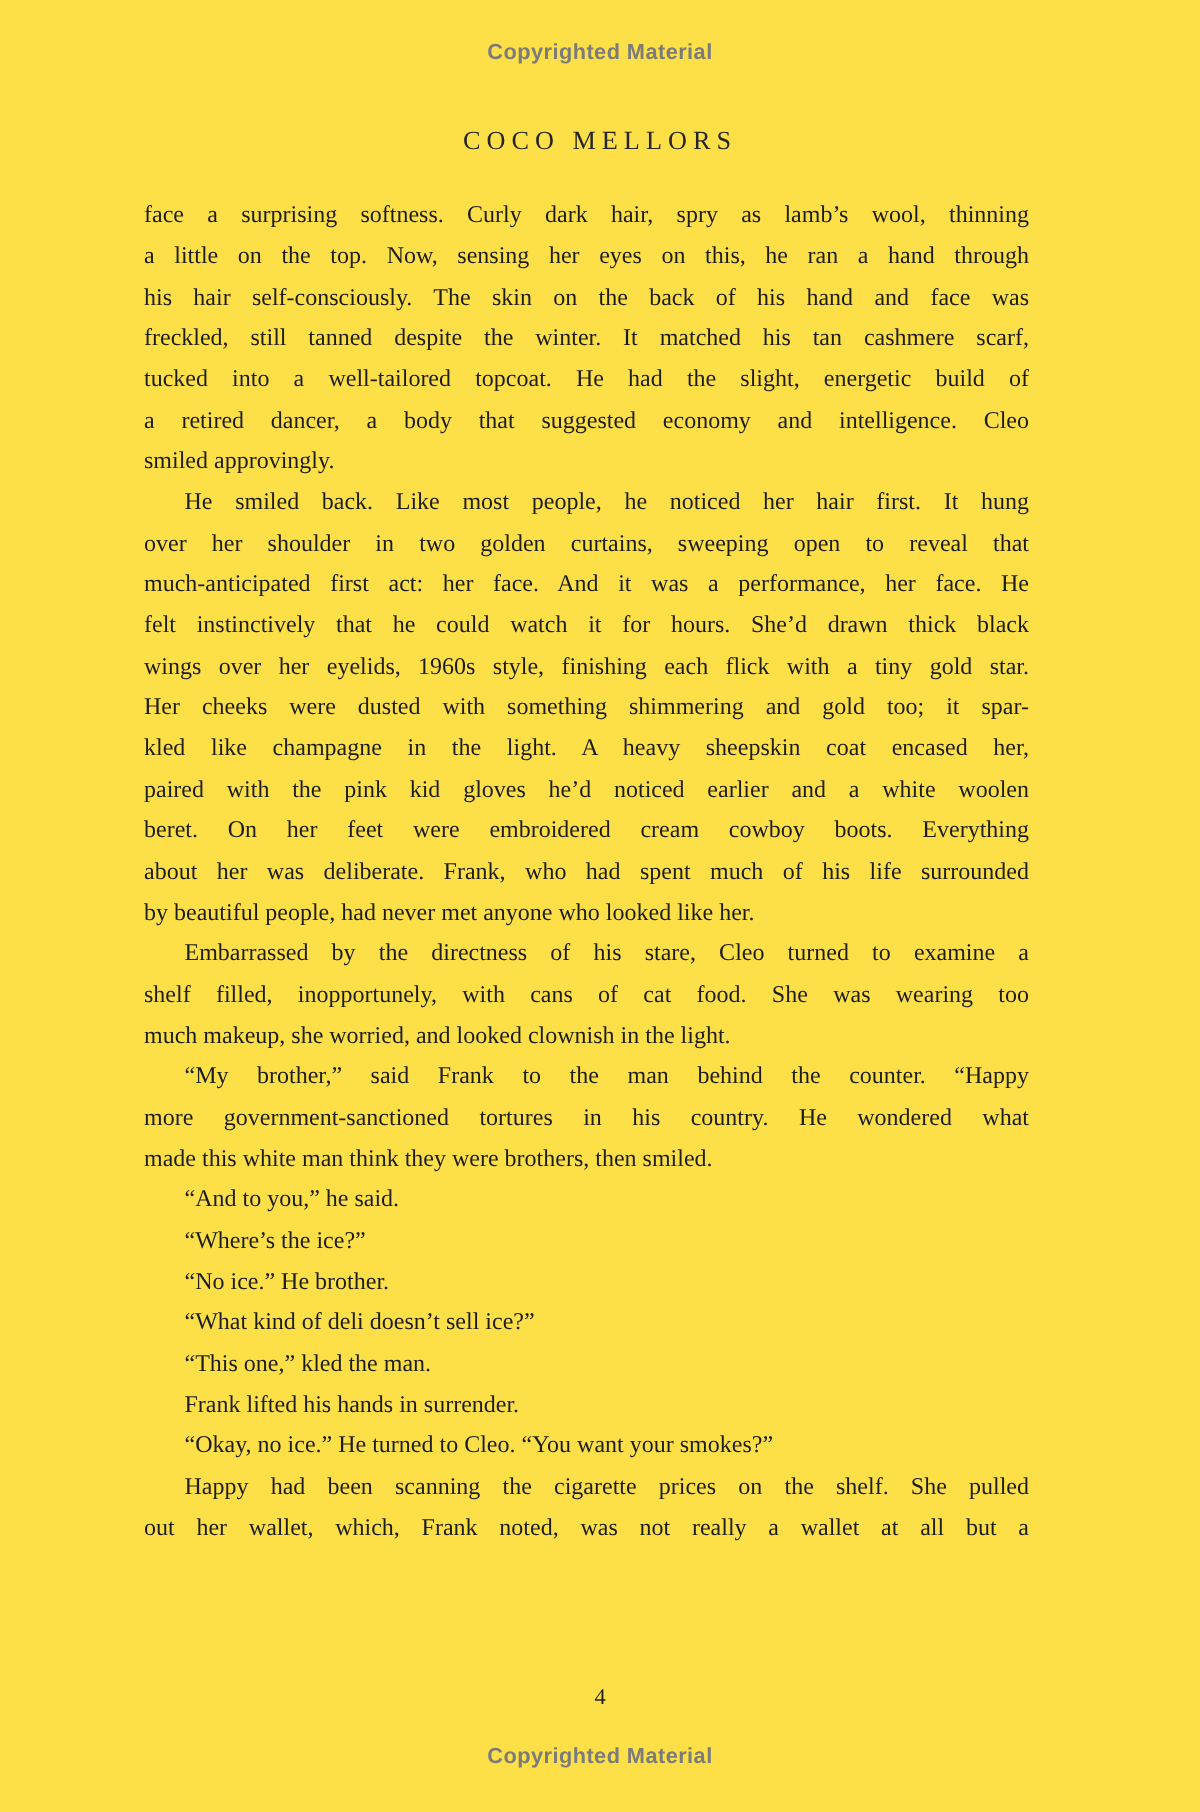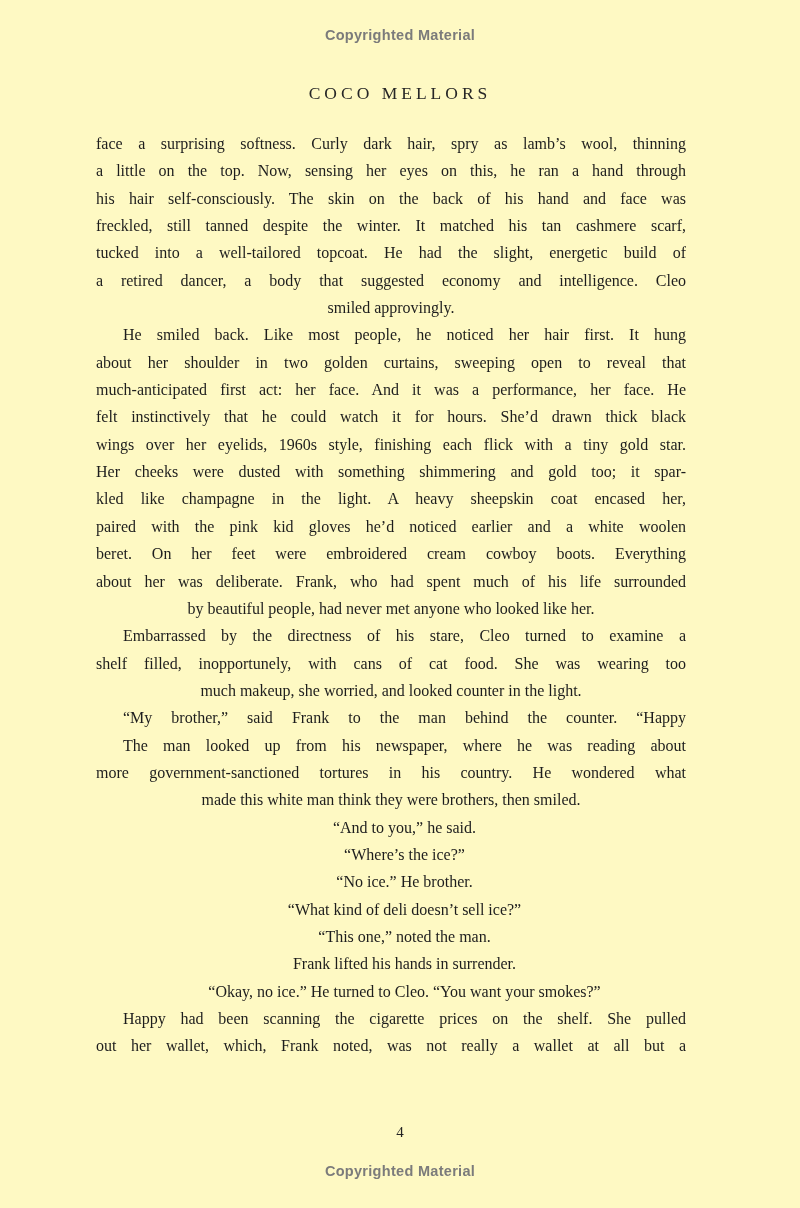--- a/index.html
+++ b/index.html
@@ -1,20 +1,20 @@
 <!DOCTYPE html>
 <html><head>
 <meta charset="utf-8">
 <style>
   html, body { margin: 0; padding: 0; background: #ffffff; }
   .page {
     position: relative;
     width: 800px;
     height: 1208px;
-    background: #fef9c3;
+    background: #fde047;
     overflow: hidden;
     font-family: "Liberation Serif", serif;
   }
   .top-notice, .bottom-notice {
     position: absolute;
     left: 0;
     width: 100%;
     text-align: center;
     font-family: "Liberation Sans", sans-serif;
     font-size: 14.5px;
@@ -41,21 +41,21 @@
     left: 96px;
     width: 590px;
     font-size: 16px;
     color: #1d1d1d;
     line-height: 27.35px;
   }
   .line {
     height: 27.35px;
     overflow: hidden;
     white-space: normal;
-    text-align: center;
+    text-align: left;
   }
   .line.just {
     text-align: justify;
     text-align-last: justify;
   }
   .line.ind { text-indent: 27px; }
   .page-number {
     position: absolute;
     top: 1124px;
     left: 0;
@@ -76,42 +76,41 @@
 
   <div class="text-block">
       <div class="line just">face a surprising softness. Curly dark hair, spry as lamb’s wool, thinning</div>
       <div class="line just">a little on the top. Now, sensing her eyes on this, he ran a hand through</div>
       <div class="line just">his hair self-consciously. The skin on the back of his hand and face was</div>
       <div class="line just">freckled, still tanned despite the winter. It matched his tan cashmere scarf,</div>
       <div class="line just">tucked into a well-tailored topcoat. He had the slight, energetic build of</div>
       <div class="line just">a retired dancer, a body that suggested economy and intelligence. Cleo</div>
       <div class="line">smiled approvingly.</div>
       <div class="line just ind">He smiled back. Like most people, he noticed her hair first. It hung</div>
-      <div class="line just">about her shoulder in two golden curtains, sweeping open to reveal that</div>
+      <div class="line just">over her shoulder in two golden curtains, sweeping open to reveal that</div>
       <div class="line just">much-anticipated first act: her face. And it was a performance, her face. He</div>
       <div class="line just">felt instinctively that he could watch it for hours. She’d drawn thick black</div>
       <div class="line just">wings over her eyelids, 1960s style, finishing each flick with a tiny gold star.</div>
       <div class="line just">Her cheeks were dusted with something shimmering and gold too; it spar-</div>
       <div class="line just">kled like champagne in the light. A heavy sheepskin coat encased her,</div>
       <div class="line just">paired with the pink kid gloves he’d noticed earlier and a white woolen</div>
       <div class="line just">beret. On her feet were embroidered cream cowboy boots. Everything</div>
       <div class="line just">about her was deliberate. Frank, who had spent much of his life surrounded</div>
       <div class="line">by beautiful people, had never met anyone who looked like her.</div>
       <div class="line just ind">Embarrassed by the directness of his stare, Cleo turned to examine a</div>
       <div class="line just">shelf filled, inopportunely, with cans of cat food. She was wearing too</div>
-      <div class="line">much makeup, she worried, and looked counter in the light.</div>
+      <div class="line">much makeup, she worried, and looked clownish in the light.</div>
       <div class="line just ind">“My brother,” said Frank to the man behind the counter. “Happy</div>
-      <div class="line just ind">The man looked up from his newspaper, where he was reading about</div>
       <div class="line just">more government-sanctioned tortures in his country. He wondered what</div>
       <div class="line">made this white man think they were brothers, then smiled.</div>
       <div class="line ind">“And to you,” he said.</div>
       <div class="line ind">“Where’s the ice?”</div>
       <div class="line ind">“No ice.” He brother.</div>
       <div class="line ind">“What kind of deli doesn’t sell ice?”</div>
-      <div class="line ind">“This one,” noted the man.</div>
+      <div class="line ind">“This one,” kled the man.</div>
       <div class="line ind">Frank lifted his hands in surrender.</div>
       <div class="line ind">“Okay, no ice.” He turned to Cleo. “You want your smokes?”</div>
       <div class="line just ind">Happy had been scanning the cigarette prices on the shelf. She pulled</div>
       <div class="line just">out her wallet, which, Frank noted, was not really a wallet at all but a</div>
     </div>
 
   <div class="page-number">4</div>
 
   <div class="bottom-notice">Copyrighted Material</div>
 </div>

